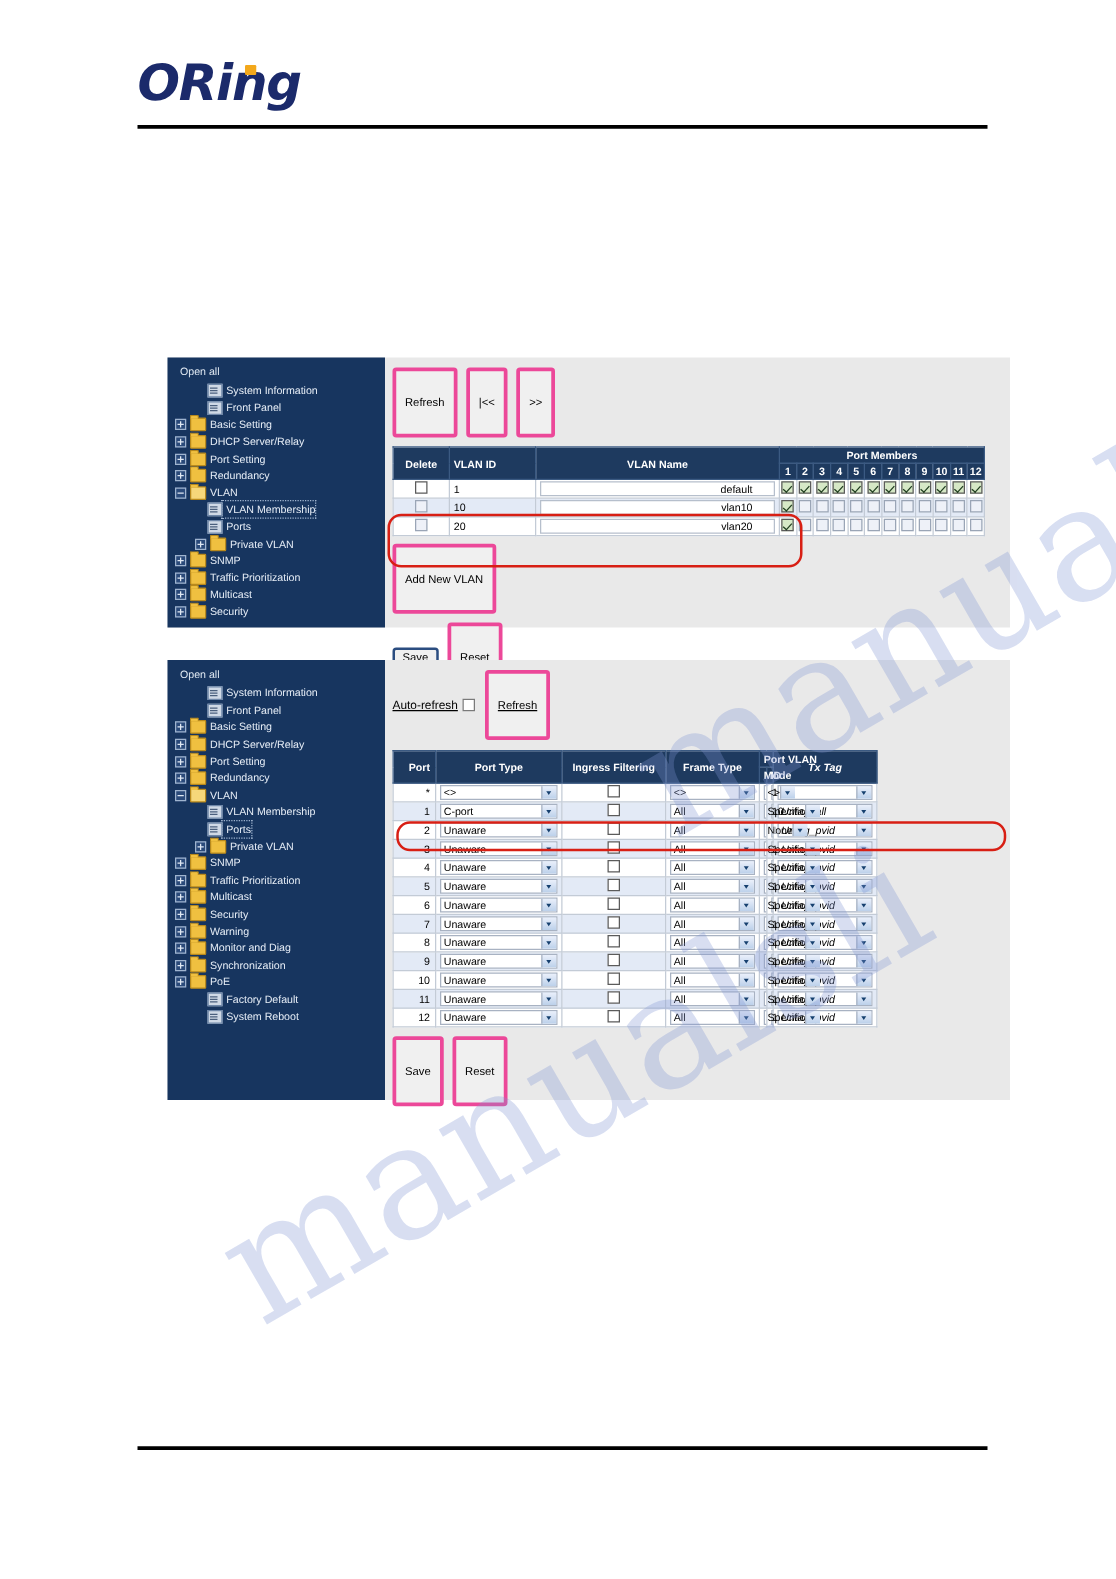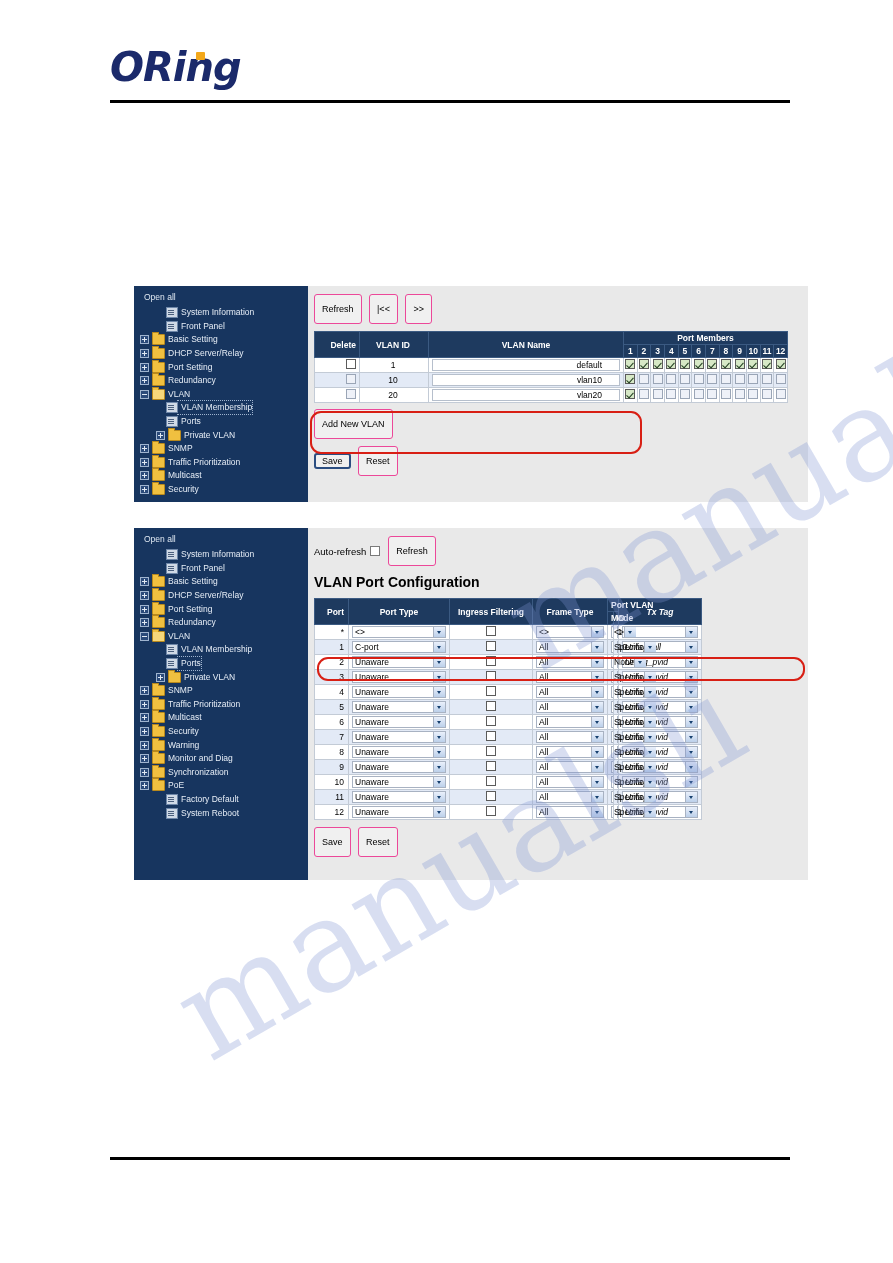--- a/index.html
+++ b/index.html
@@ -191,25 +191,25 @@
     font-weight: bold;
     color: #000;
     margin: 0 0 8px 0;
     font-family: "Liberation Sans", sans-serif;
   }
   .page-title.small { font-size: 13px; }
 
   .btnrow { margin-bottom: 7px; }
   .btn {
     display: inline-block;
-    border: 1px solid #ec4899;
+    border: 3px solid #ec4899;
     background: #f0f0f0;
     border-radius: 3px;
     font-size: 9px;
-    padding: 8px 7px;
+    padding: 19px 7px;
     margin-right: 5px;
     color: #000;
     line-height: 12px;
     font-family: "Liberation Sans", sans-serif;
     cursor: default;
   }
   .btn.primary { border: 2px solid #2b4d80; padding: 0px 6px; }
 
   .inline-line {
     font-size: 9.5px;
@@ -263,22 +263,22 @@
     border: 1px solid #c3cbd6;
     padding: 1px 3px;
     background: #ffffff;
     white-space: nowrap;
     color: #000;
   }
   table.grid tr.alt td { background: #e3eaf6; }
 
   
   #vlan-membership-table { width: 474px; table-layout: fixed; }
-  #vlan-membership-table .c-del   { width: 38px; text-align: right; }
-  #vlan-membership-table .c-vid   { width: 60px; text-align: center; padding-right: 5px; }
+  #vlan-membership-table .c-del   { width: 38px; text-align: center; }
+  #vlan-membership-table .c-vid   { width: 60px; text-align: left; padding-right: 5px; }
   #vlan-membership-table .c-name  { width: 188px; }
   #vlan-membership-table .c-port  { width: 15px; text-align: center; padding: 1px 0; }
   .nameinput {
     border: 1px solid #b6bfcc;
     background: #fff;
     width: 100%;
     height: 12px;
     text-align: right;
     font-size: 8.5px;
     box-sizing: border-box;
@@ -681,28 +681,27 @@
         </div>
         <div class="tree-item lvl2">
           <span class="spacer"></span>
           <span class="pagelet"></span>
           <span class="lbl">System Reboot</span>
         </div>
       </div>
   </div>
 
   <div class="content">
-    <div class="inline-line" style="margin-bottom:8px;">
+    <div class="inline-line" style="margin-bottom:8px;text-decoration:underline;">
       <span>Auto-refresh</span>
       <span class="chk"></span>
       <span class="btn" style="margin-left:4px;">Refresh</span>
     </div>
 
 
-    <div class="page-title">VLAN Port Configuration</div>
 
     <table class="grid" id="vlan-port-table">
       <thead>
         <tr>
           <th class="c-p" rowspan="2">Port</th>
           <th class="c-ptype" rowspan="2">Port Type</th>
           <th class="c-ingr" rowspan="2">Ingress Filtering</th>
           <th class="c-frame" rowspan="2">Frame Type</th>
           <th colspan="2">Port VLAN</th>
           <th class="c-tx" rowspan="2">Tx Tag</th>

